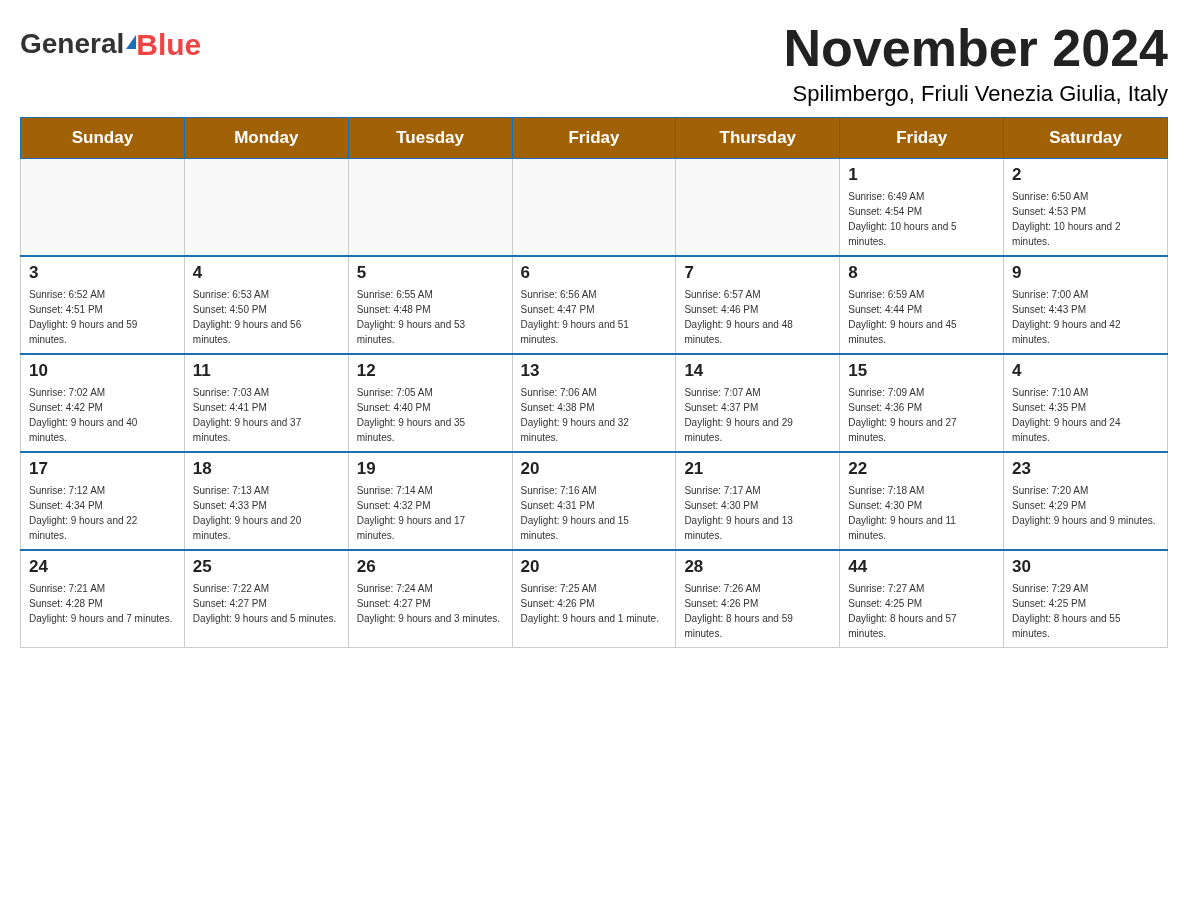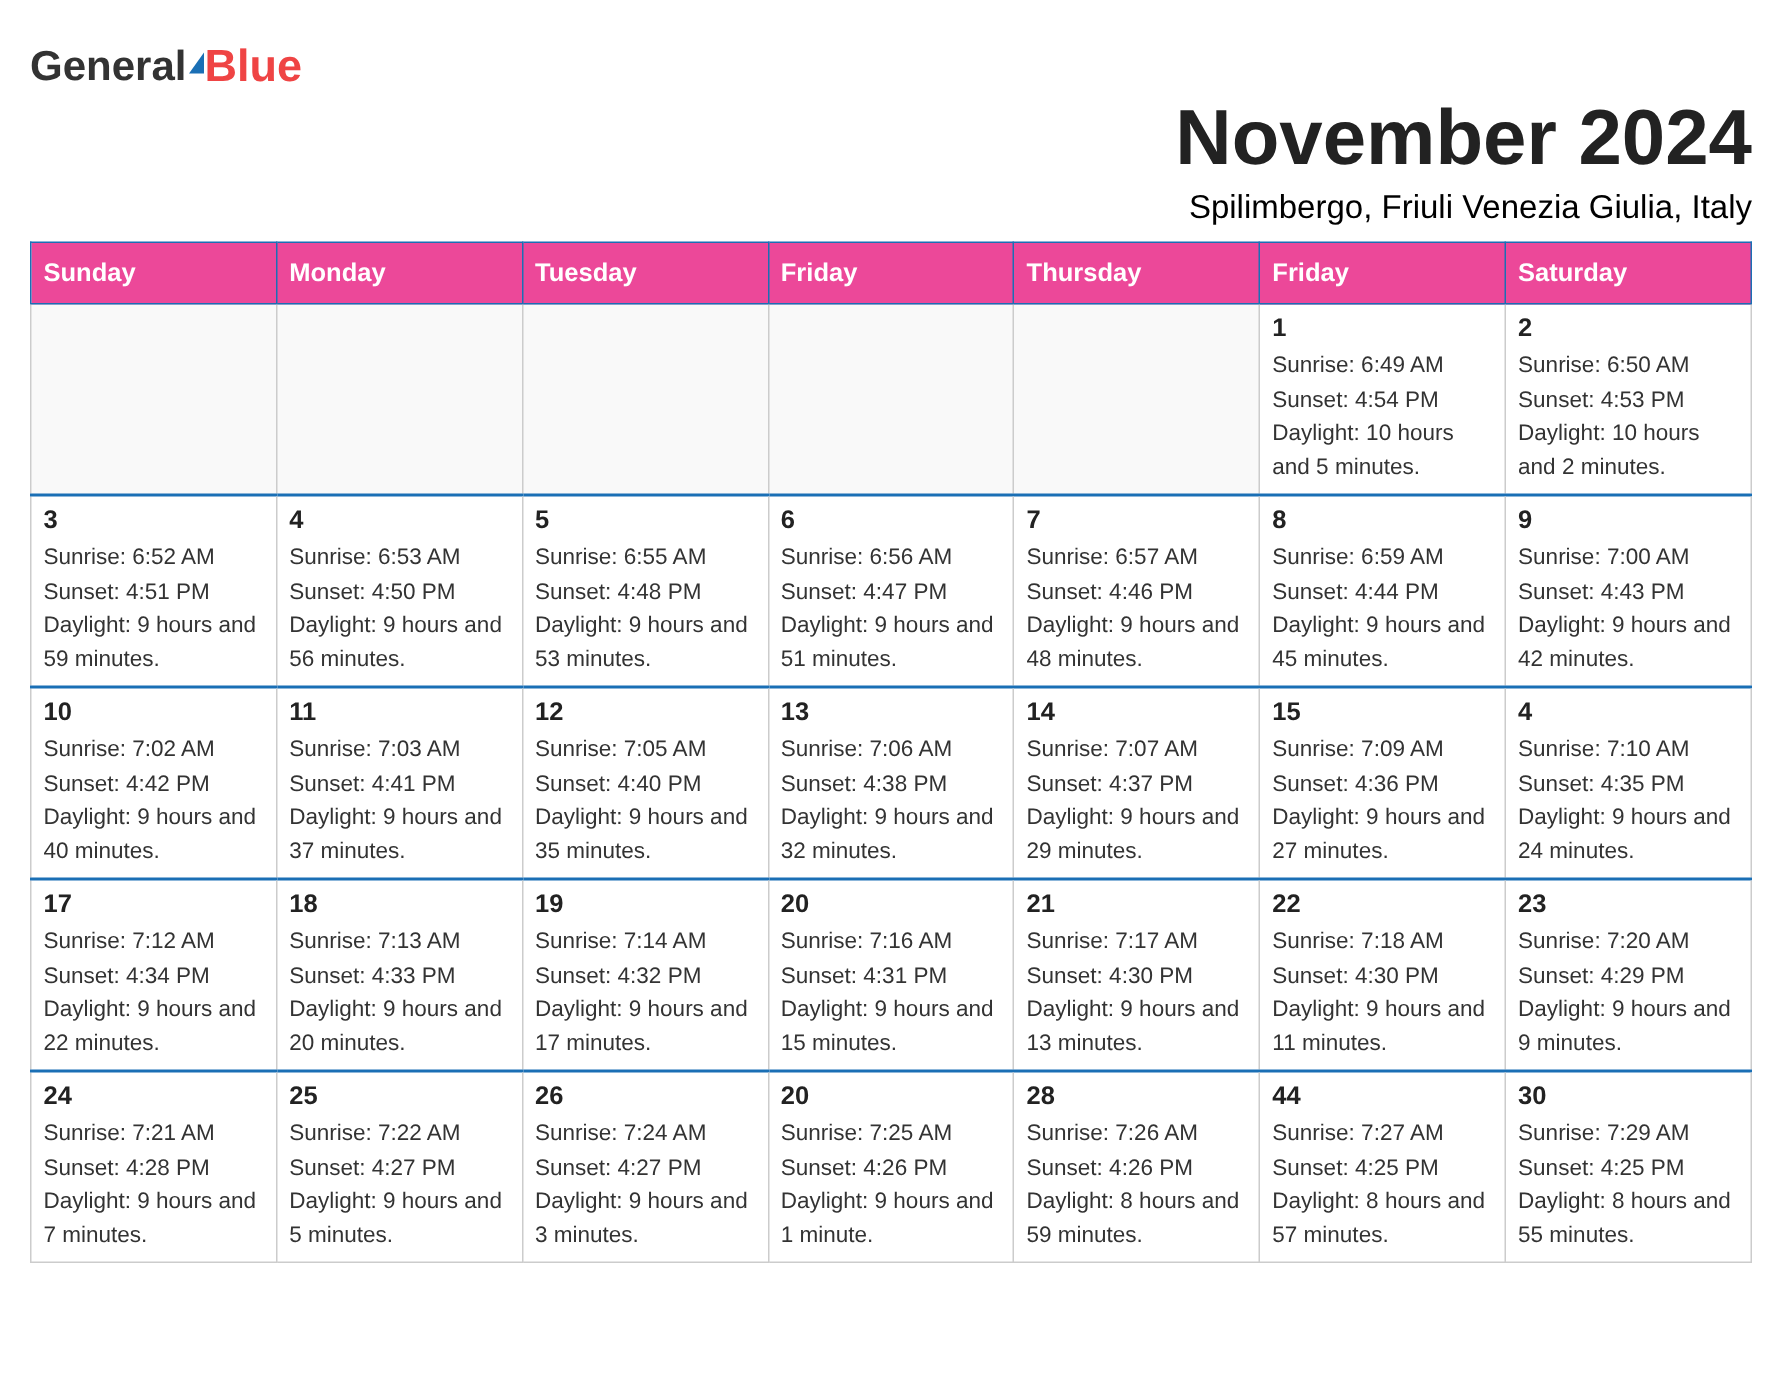--- a/index.html
+++ b/index.html
@@ -40,65 +40,64 @@
       height: 0;
       border-left: 10px solid transparent;
       border-bottom: 14px solid #1a6fb5;
       margin-left: 2px;
       vertical-align: middle;
       position: relative;
       top: -2px;
     }
     .title-area {
       text-align: right;
-      margin-top: 44px;
     }
     .month-title {
       font-size: 52px;
       font-weight: bold;
       color: #222;
       line-height: 1.1;
     }
     .subtitle {
       font-size: 22px;
       color: #000000;
       margin-top: 4px;
     }
     .calendar {
       width: 100%;
       border-collapse: collapse;
       border: 1px solid #aaa;
     }
     .calendar th {
-      background-color: #ec4899;
+      background-color: #a16207;
       color: #ffffff;
       font-size: 17px;
       font-weight: bold;
       padding: 10px 8px;
-      text-align: left;
+      text-align: center;
       border: 1px solid #1a6fb5;
     }
     .calendar td {
       vertical-align: top;
       padding: 6px 8px;
       border: 1px solid #ccc;
       width: 14.28%;
       min-height: 100px;
       font-size: 13px;
       color: #333;
     }
     .day-number {
       font-size: 17px;
       font-weight: bold;
       color: #222;
       display: block;
       margin-bottom: 4px;
     }
     .day-info {
-      font-size: 15px;
+      font-size: 10px;
       color: #333;
       line-height: 1.5;
     }
     .empty-cell {
       background: #f9f9f9;
     }
     .row-divider td {
       border-top: 2px solid #1a6fb5;
     }
   </style>

